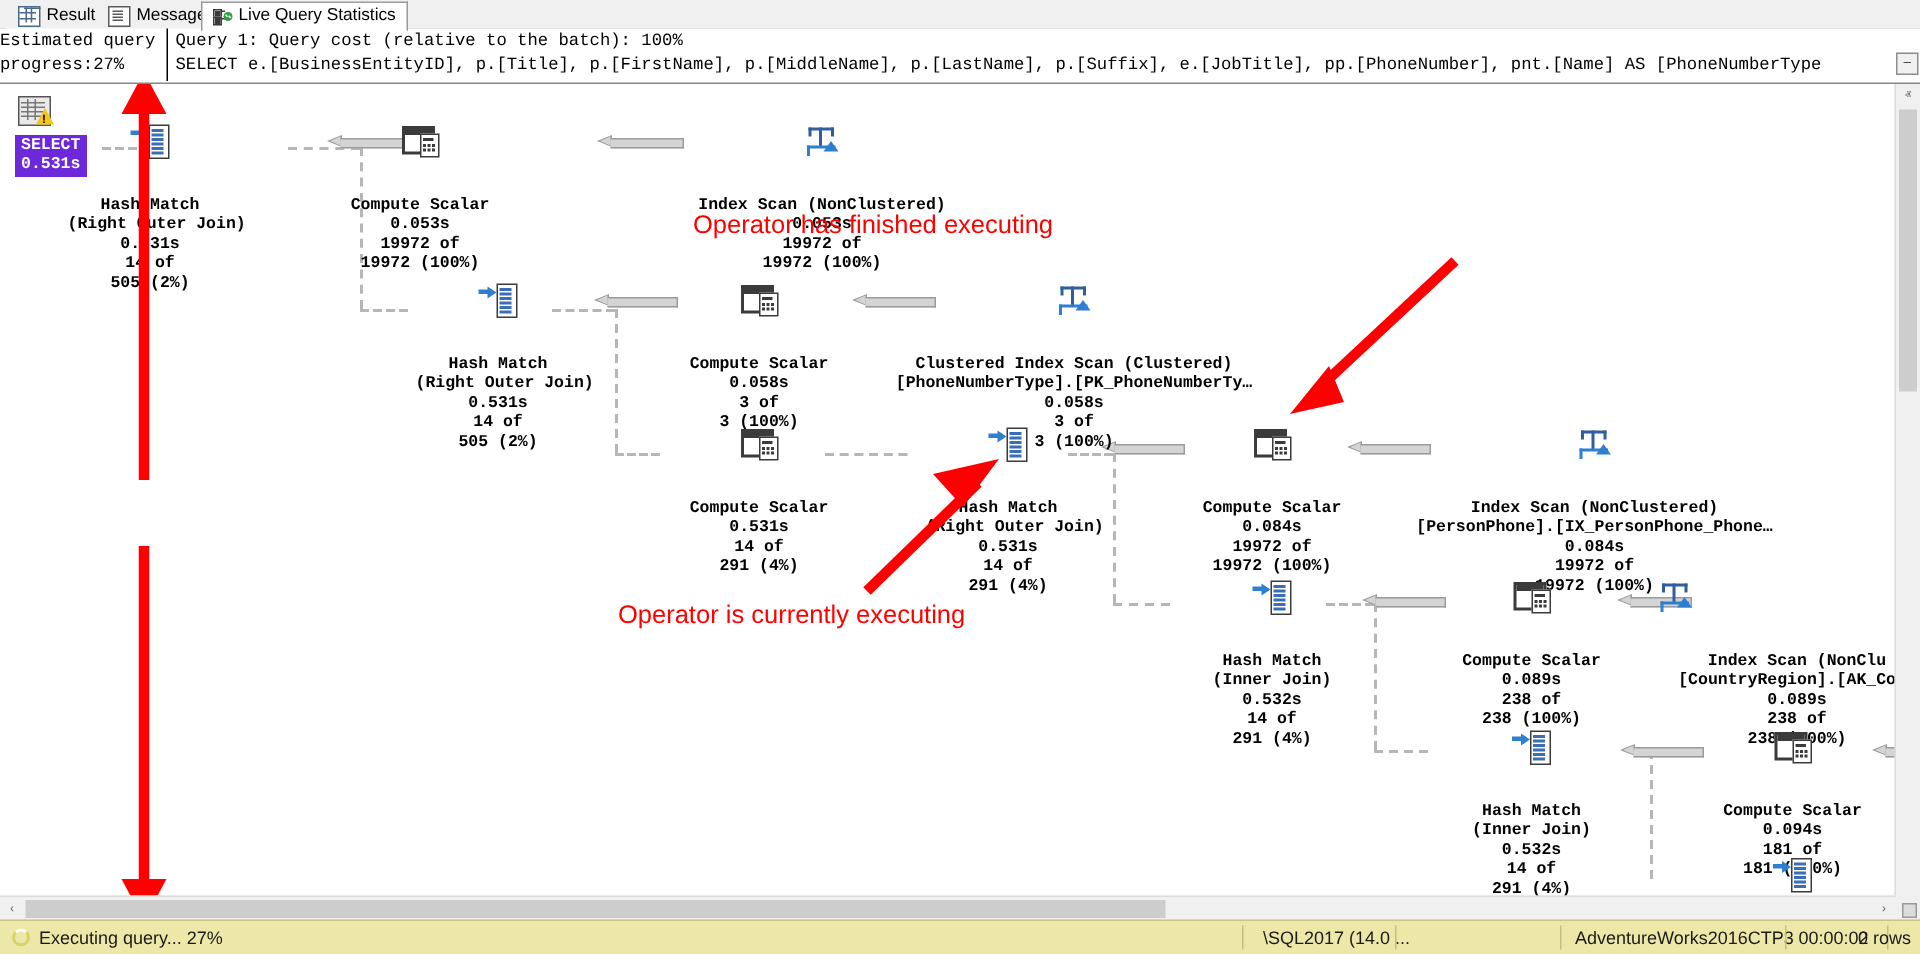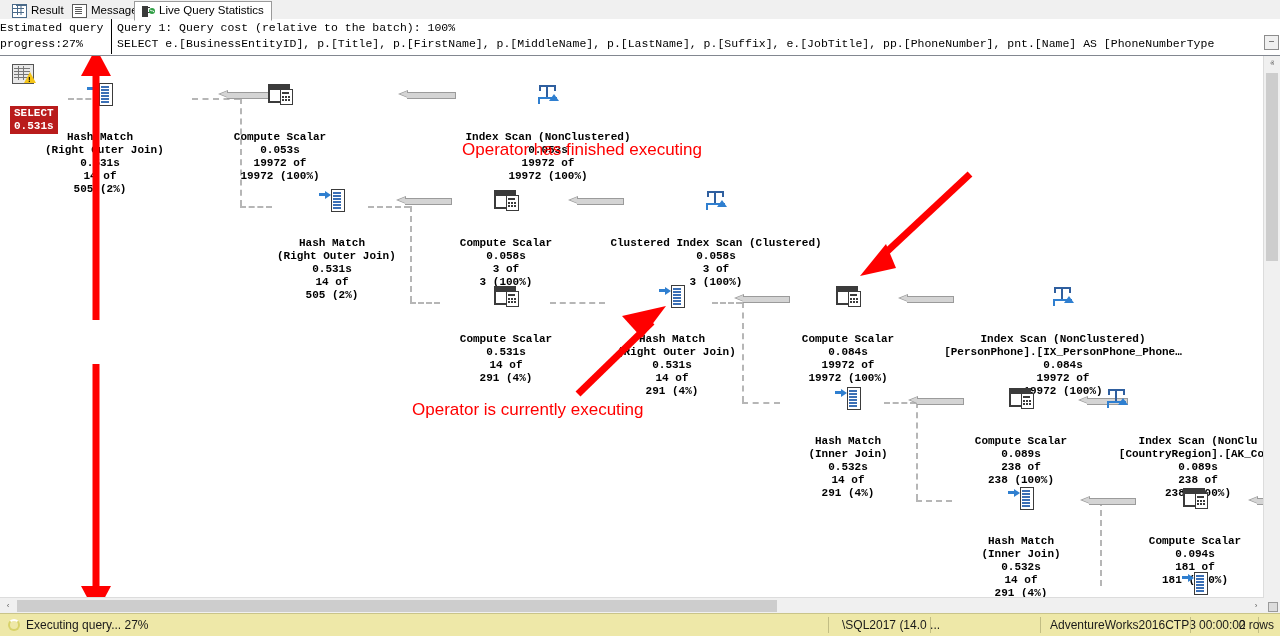--- a/index.html
+++ b/index.html
@@ -115,23 +115,23 @@
   .selicon{position:absolute;left:0;top:0;width:28px;height:24px;}
   .selicon .tbl{position:absolute;left:2px;top:0;width:20px;height:18px;background:#e9e9e9;border:1.5px solid #555;}
   .selicon .tbl i{position:absolute;left:1px;top:3px;width:16px;height:1px;background:#777;
      box-shadow:0 3px 0 0 #777,0 6px 0 0 #777,0 9px 0 0 #777;}
   .selicon .tbl b{position:absolute;left:5px;top:1px;width:1px;height:14px;background:#777;
      box-shadow:5px 0 0 0 #777;}
   .selicon .warn{position:absolute;left:14px;top:8px;width:0;height:0;
      border-left:6px solid transparent;border-right:6px solid transparent;border-bottom:11px solid #f5c518;}
   .selicon .warn:after{content:"!";position:absolute;left:-2px;top:3px;font-size:8px;font-weight:bold;color:#000;
      font-family:"Liberation Sans",sans-serif;}
-  .selbox{position:absolute;left:0;top:26px;background:#b91c1c;color:#fff;
+  .selbox{position:absolute;left:0;top:26px;background:#6d28d9;color:#fff;
      font-family:"Liberation Mono",monospace;font-size:11px;line-height:13px;font-weight:bold;
-     padding:1px 4px;text-align:center;margin-top:16px;}
+     padding:1px 4px;text-align:center;}
 
   
   .arrowline{position:absolute;height:9px;}
   .arrowline .bar{position:absolute;left:9px;top:2px;right:0;height:5px;background:#d4d4d4;
      border-top:1px solid #9b9b9b;border-bottom:1px solid #9b9b9b;border-right:1px solid #9b9b9b;}
   .arrowline .head{position:absolute;left:0;top:0;width:0;height:0;
      border-top:4.5px solid transparent;border-bottom:4.5px solid transparent;border-right:10px solid #9b9b9b;}
   .arrowline .head:after{content:"";position:absolute;left:2px;top:-3px;width:0;height:0;
      border-top:3px solid transparent;border-bottom:3px solid transparent;border-right:7px solid #d4d4d4;}
   .dashline-h{position:absolute;height:0;border-top:2px dashed #b6b6b6;}
@@ -356,20 +356,21 @@
       <div class="tbar"></div>
         <div class="tl"></div>
         <div class="tr"></div>
         <div class="tstem"></div>
         <div class="base"></div>
         <div class="lft"></div>
         <div class="arr"></div>
       </div>
     <div style="padding-top:25px;">
       <div class="lbl">Clustered Index Scan (Clustered)</div>
+      <div class="sub">[PhoneNumberType].[PK_PhoneNumberTy…</div>
       <div class="stat">0.058s</div>
       <div class="stat">3 of</div>
       <div class="stat">3 (100%)</div>
     </div>
   </div>
 
   <div class="node" style="left:506px;top:228px;width:110px;margin-left:-55px;">
     <div class="nicon i-cs">
         <div class="win"></div>
         <div class="calc">

